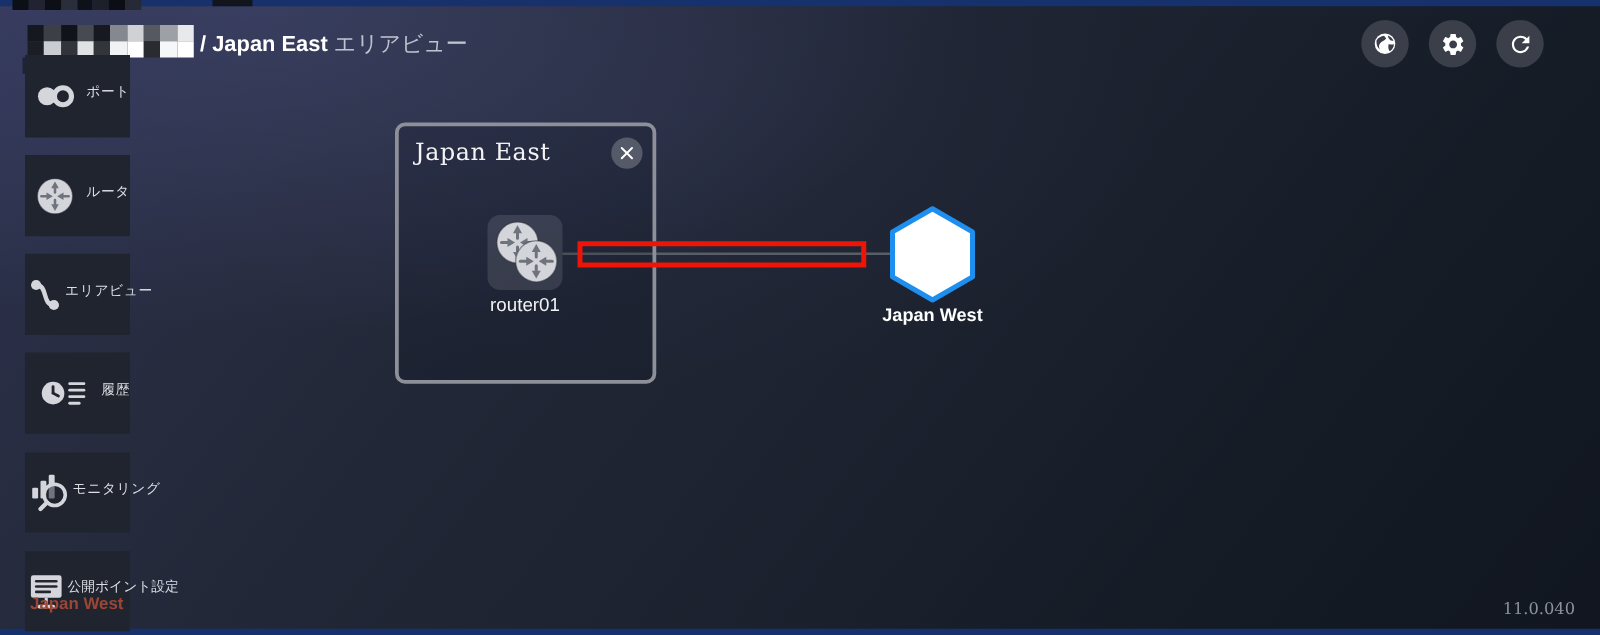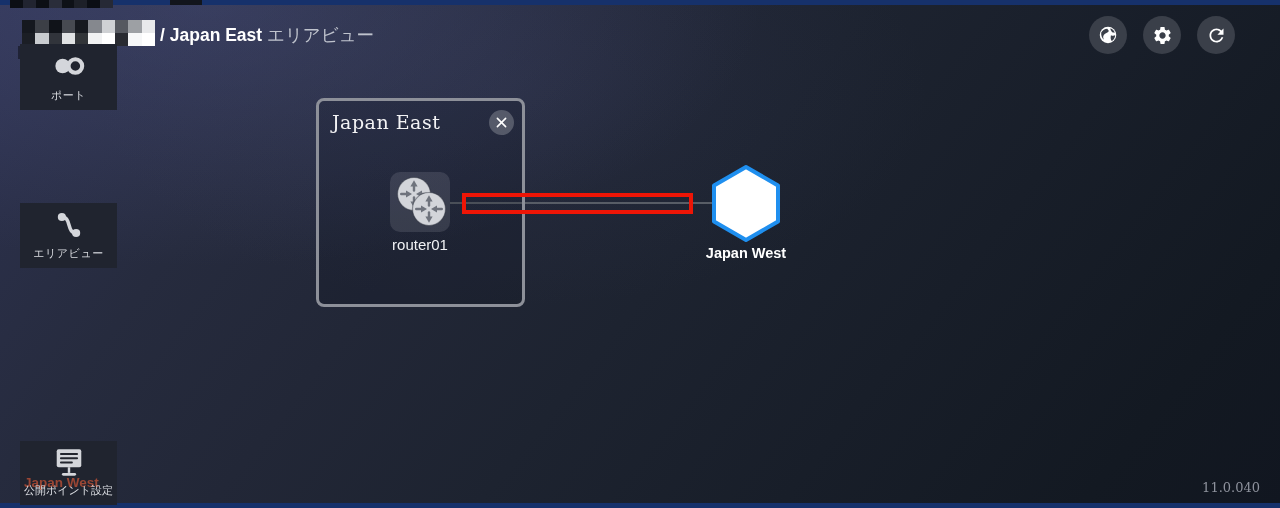--- a/index.html
+++ b/index.html
@@ -26,21 +26,21 @@
   .redact-strip1 span{flex:1;height:8px;}
   .redact-strip2{position:absolute;left:170px;top:0;width:32px;height:5px;background:#12151c;}
   .redact-under{position:absolute;left:18px;top:46px;width:86px;height:13px;background:rgba(9,11,16,0.5);}
 
   
   .hbtn{position:absolute;top:16px;width:38px;height:38px;border-radius:50%;background:#3a3f49;
         display:flex;align-items:center;justify-content:center;cursor:pointer;}
   .hbtn svg{display:block;}
 
   
-  .tile{position:absolute;left:20px;width:97px;background:#20242f;display:flex;flex-direction:column;
+  .tile{position:absolute;left:20px;width:84px;background:#20242f;display:flex;flex-direction:row;
         align-items:center;cursor:pointer;}
   .tile .ticon{flex:1;display:flex;align-items:center;justify-content:center;width:100%;}
   .tile .tlabel{position:relative;z-index:6;font-size:11px;color:#dcdee3;padding-bottom:7px;white-space:nowrap;letter-spacing:0.5px;}
   .tile.small-label .tlabel{font-size:11px;letter-spacing:0;}
 
   
   .group-box{position:absolute;left:316px;top:98px;width:209px;height:209px;box-sizing:border-box;
              border:3px solid #8d9099;border-radius:8px;background:rgba(13,16,26,0.18);}
   .group-title{position:absolute;left:13px;top:10px;font-family:"DejaVu Serif",serif;font-size:19px;color:#f3f3f5;letter-spacing:0.5px;}
   .group-close{position:absolute;right:8px;top:9px;width:25px;height:25px;border-radius:50%;
@@ -155,33 +155,71 @@
   <div class="tile" style="top:44px;height:66px">
     <div class="ticon">
       <svg width="38" height="20" viewBox="0 0 40 22">
         <circle cx="13" cy="11" r="8" fill="#d4d6db"></circle>
         <circle cx="27" cy="11" r="7.5" fill="none" stroke="#d4d6db" stroke-width="4.5"></circle>
       </svg>
     </div>
     <div class="tlabel">ポート</div>
   </div>
 
+  <div class="tile" style="top:124px;height:65px">
+    <div class="ticon">
+      <svg width="34" height="34" viewBox="0 0 34 34">
+          <use href="#ball" width="34" height="34" x="0" y="0"></use>
+        </svg>
+    </div>
+    <div class="tlabel">ルータ</div>
+  </div>
 
   <div class="tile" style="top:203px;height:65px">
     <div class="ticon">
       <svg width="32" height="32" viewBox="0 0 36 36">
         <circle cx="10" cy="9" r="4.6" fill="#d4d6db"></circle>
         <circle cx="26" cy="27" r="4.6" fill="#d4d6db"></circle>
         <path d="M10 9 C 21 9 15 27 26 27" fill="none" stroke="#d4d6db" stroke-width="4" stroke-linecap="round"></path>
       </svg>
     </div>
     <div class="tlabel">エリアビュー</div>
   </div>
 
-
+  <div class="tile" style="top:282px;height:65px">
+    <div class="ticon">
+      <svg width="38" height="27" viewBox="0 0 40 28">
+        <circle cx="11" cy="14" r="9.5" fill="#d4d6db"></circle>
+        <line x1="11" y1="14" x2="11" y2="8.5" stroke="#23262f" stroke-width="2.4" stroke-linecap="round"></line>
+        <line x1="11" y1="14" x2="15.5" y2="16.5" stroke="#23262f" stroke-width="2.4" stroke-linecap="round"></line>
+        <g stroke="#d4d6db" stroke-width="2.4" stroke-linecap="round">
+          <line x1="25" y1="6" x2="37" y2="6"></line>
+          <line x1="25" y1="11.5" x2="37" y2="11.5"></line>
+          <line x1="25" y1="17" x2="37" y2="17"></line>
+          <line x1="25" y1="22.5" x2="33" y2="22.5"></line>
+        </g>
+      </svg>
+    </div>
+    <div class="tlabel">履歴</div>
+  </div>
+
+  <div class="tile" style="top:362px;height:64px">
+    <div class="ticon">
+      <svg width="38" height="34" viewBox="0 0 40 36">
+        <g fill="#d4d6db">
+          <rect x="6" y="14" width="5" height="9" rx="1"></rect>
+          <rect x="13" y="8" width="5" height="15" rx="1"></rect>
+          <rect x="20" y="3" width="5" height="20" rx="1"></rect>
+        </g>
+        <circle cx="25" cy="20" r="9" fill="rgba(32,36,47,0.55)" stroke="#d4d6db" stroke-width="3"></circle>
+        <line x1="18.5" y1="26.5" x2="13" y2="32" stroke="#d4d6db" stroke-width="3.6" stroke-linecap="round"></line>
+      </svg>
+    </div>
+    <div class="tlabel">モニタリング</div>
+  </div>
 
   <div class="tile small-label" style="top:441px;height:64px">
     <div class="ticon">
       <svg width="34" height="31" viewBox="0 0 36 32">
         <rect x="5" y="2" width="26" height="19" rx="2" fill="#d4d6db"></rect>
         <g stroke="#23262f" stroke-width="2.2" stroke-linecap="round">
           <line x1="9.5" y1="7" x2="26.5" y2="7"></line>
           <line x1="9.5" y1="11.5" x2="26.5" y2="11.5"></line>
           <line x1="9.5" y1="16" x2="21" y2="16"></line>
         </g>

